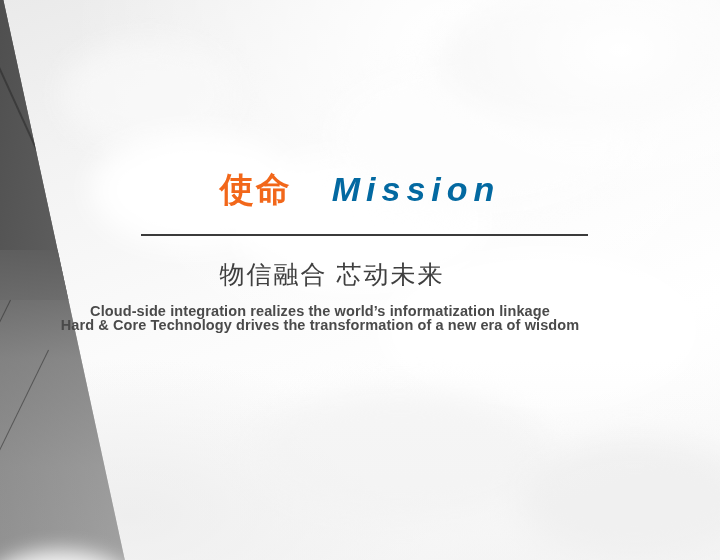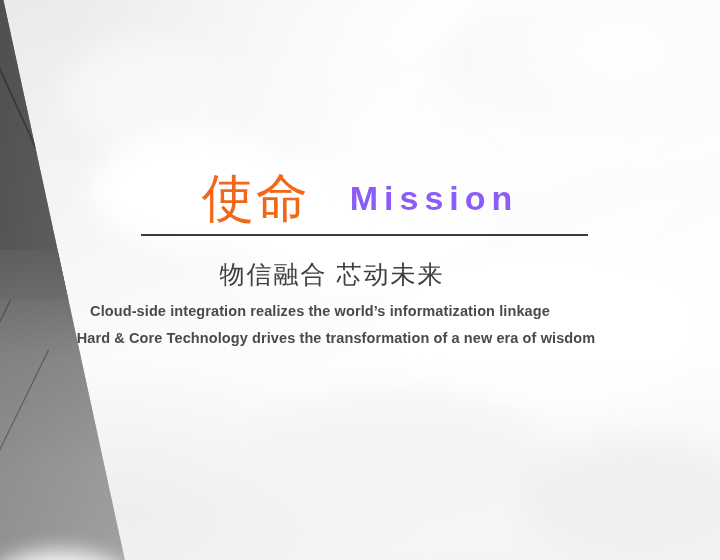--- a/index.html
+++ b/index.html
@@ -113,22 +113,22 @@
   }
   .title-row {
     position: absolute;
     left: 0; top: 172px;
     width: 720px;
     text-align: center;
     white-space: nowrap;
     line-height: 1;
   }
   .title-cn {
-    font-size: 52px;
-    font-weight: 400;
+    font-size: 34px;
+    font-weight: 700;
     letter-spacing: 2px;
     vertical-align: middle;
   }
   .title-en {
     font-size: 34px;
     font-weight: 700;
     letter-spacing: 6px;
     margin-left: 40px;
     vertical-align: middle;
   }
@@ -156,21 +156,21 @@
     left: 0;
     width: 640px;
     text-align: center;
     font-size: 14.5px;
     font-weight: 600;
     letter-spacing: 0.1px;
     color: #4a4a4a;
     white-space: nowrap;
   }
   .desc-1 { top: 303px; }
-  .desc-2 { top: 330px; margin-left: 16px; }
+  .desc-2 { top: 317px; }
 </style>
 </head>
 <body>
 
 <div class="banner">
 
   <div class="sky">
     <div class="cloud cloud-g"></div>
     <div class="cloud cloud-a"></div>
     <div class="cloud cloud-b"></div>
@@ -199,21 +199,21 @@
 
     <div class="diag diag-l" style="left:10px;  top:300px;"></div>
     <div class="diag diag-l" style="left:48px;  top:350px;"></div>
     <div class="diag diag-r" style="left:120px; top:260px;"></div>
     <div class="diag diag-r" style="left:160px; top:300px;"></div>
   </div>
 
   <div class="content">
 
     <div class="title-row">
-      <span class="title-cn" style="color:#F2671A;">使命</span><span class="title-en" style="color:#8b5cf6;">Mission</span>
+      <span class="title-cn" style="color:#F2671A;">使命</span><span class="title-en" style="color:#0369a1;font-style:italic;">Mission</span>
     </div>
 
     <div class="divider"></div>
 
     <div class="subtitle-cn">物信融合 芯动未来</div>
 
     <div class="desc desc-1">Cloud-side integration realizes the world’s informatization linkage</div>
 
     <div class="desc desc-2">Hard &amp; Core Technology drives the transformation of a new era of wisdom</div>
 

